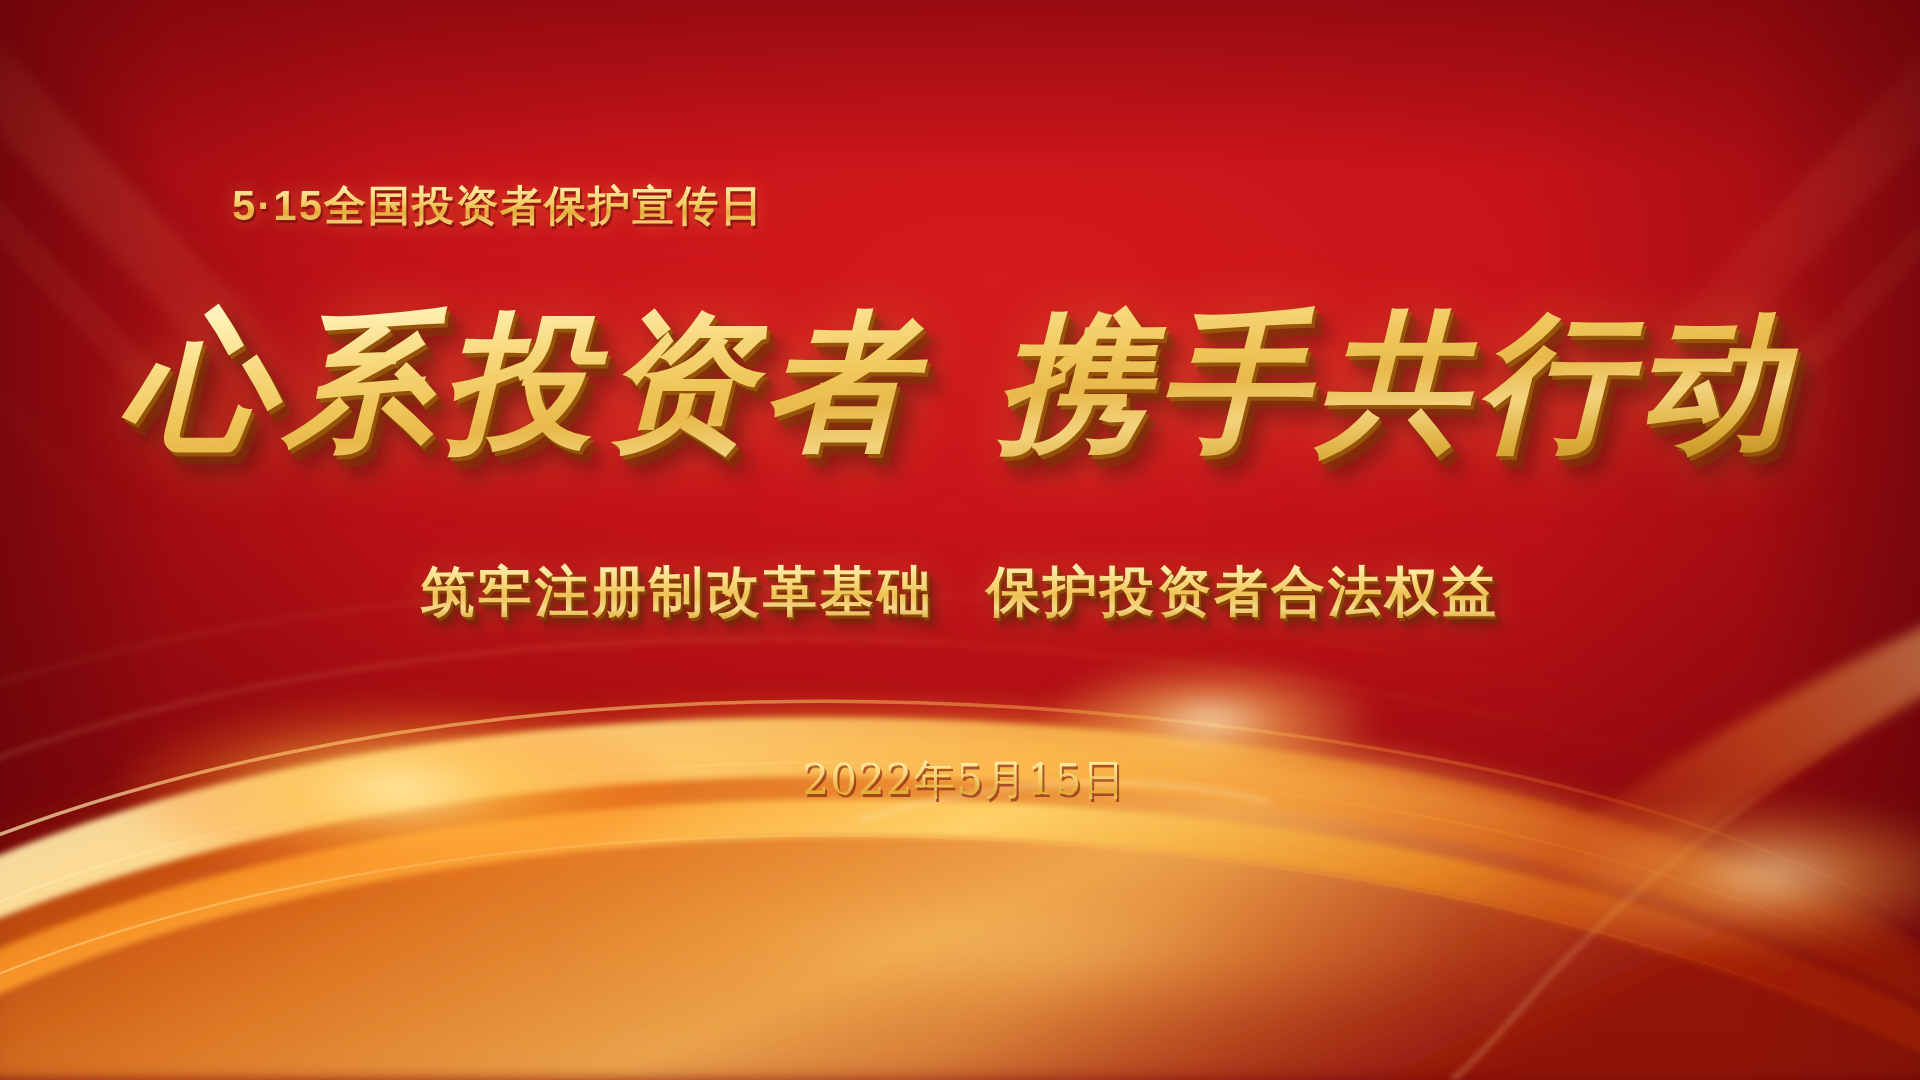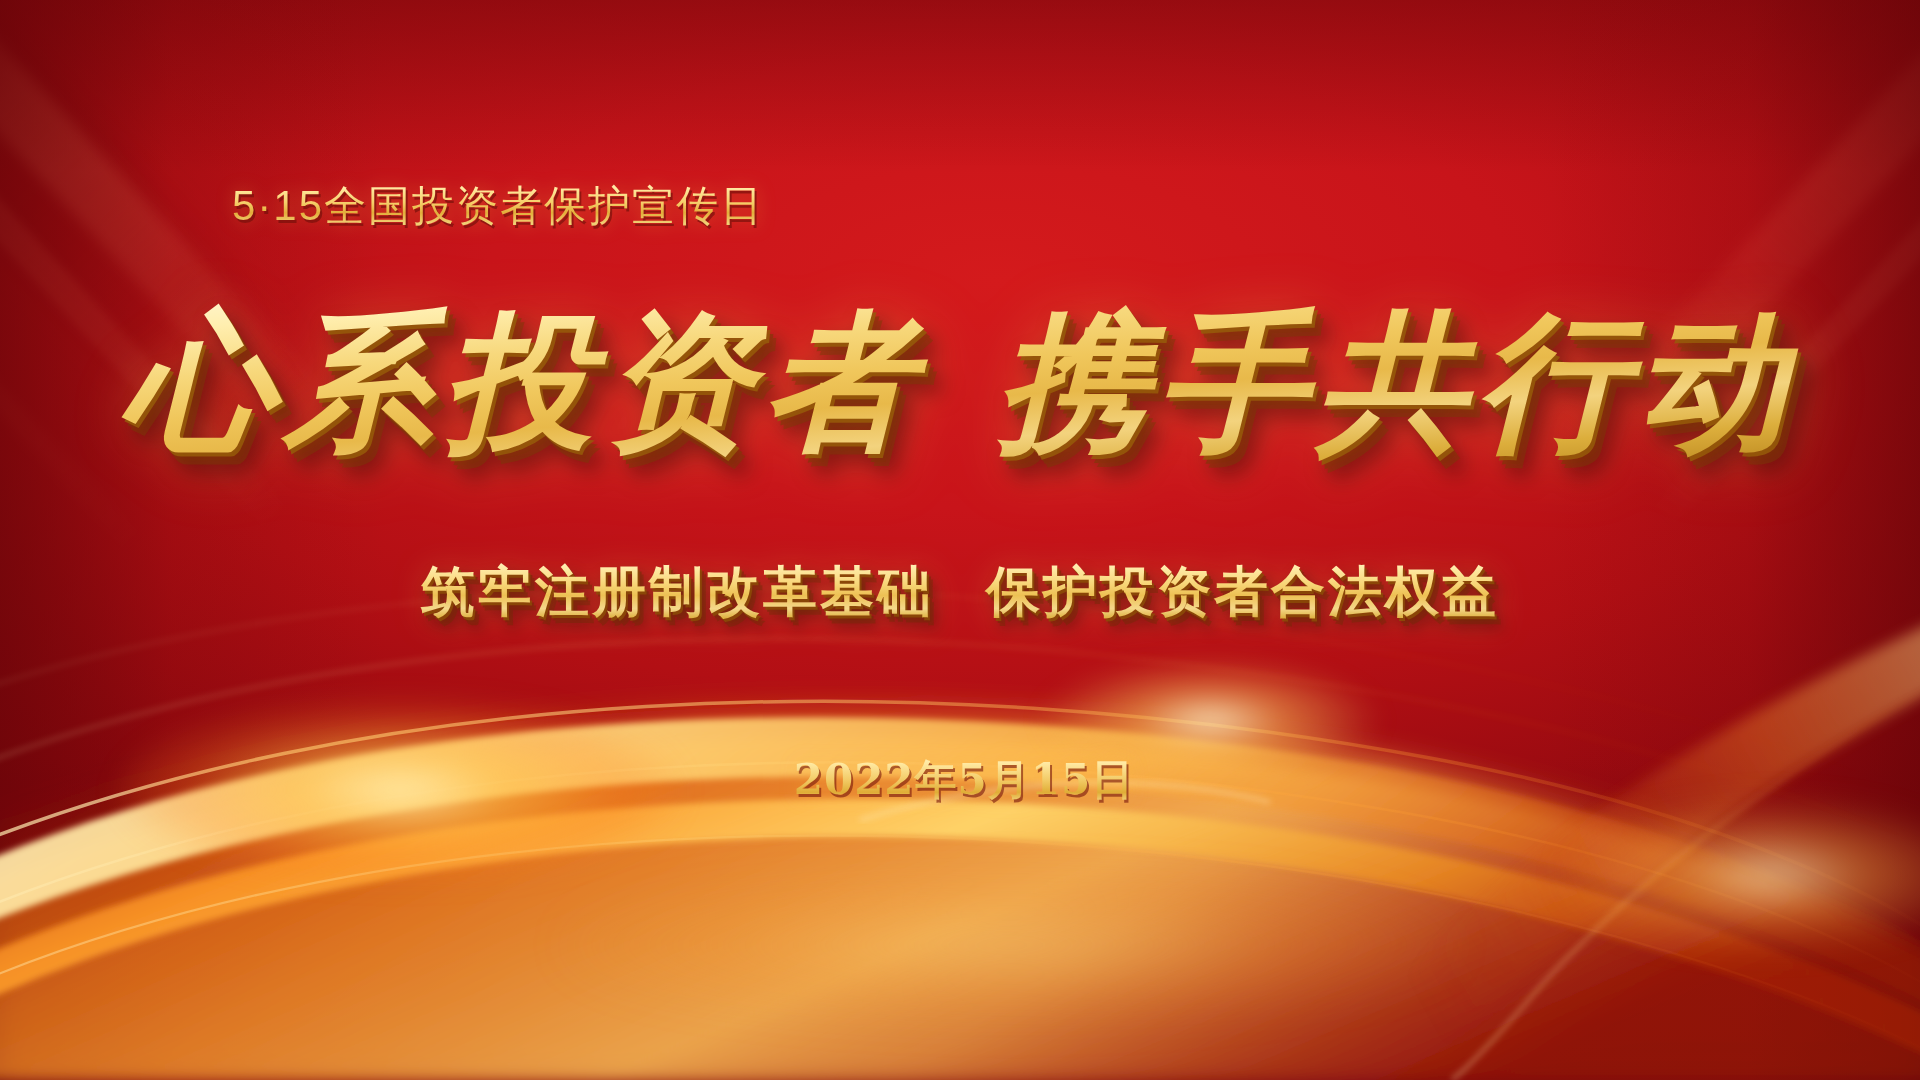--- a/index.html
+++ b/index.html
@@ -120,21 +120,21 @@
     inset: 0;
     z-index: 40;
   }
 
   
   #eyebrow {
     position: absolute;
     top: 178px;
     left: 232px;
     font-size: 42px;
-    font-weight: 400;
+    font-weight: 700;
     letter-spacing: 2px;
     white-space: nowrap;
     background: linear-gradient(180deg, #fff3c4 0%, #ffe9a0 18%, #f6cf6a 44%, #e3ad3a 62%, #f2d178 82%, #c78f22 100%);
     -webkit-background-clip: text;
     background-clip: text;
     color: transparent;
     -webkit-text-fill-color: transparent;
     filter: drop-shadow(2px 3px 0 rgba(112,14,10,.62)) drop-shadow(0 0 9px rgba(255,190,70,.28));
   }
 
@@ -192,21 +192,21 @@
   #subtitle .gap { display: inline-block; width: 52px; }
 
   
   #dateline {
     position: absolute;
     top: 752px;
     left: 0; right: 0;
     text-align: center;
     font-family: "DejaVu Serif", "Liberation Serif", serif;
     font-size: 42px;
-    font-weight: 700;
+    font-weight: 400;
     letter-spacing: 1px;
     white-space: nowrap;
     background: linear-gradient(180deg, #fff4c6 0%, #ffe9a2 20%, #f2cb66 50%, #e0ad36 72%, #f0cd72 86%, #c08c20 100%);
     -webkit-background-clip: text;
     background-clip: text;
     color: transparent;
     -webkit-text-fill-color: transparent;
     filter: drop-shadow(2px 3px 0 rgba(118,22,12,.60)) drop-shadow(0 0 10px rgba(255,190,70,.22));
     margin-left: 8px;
   }

